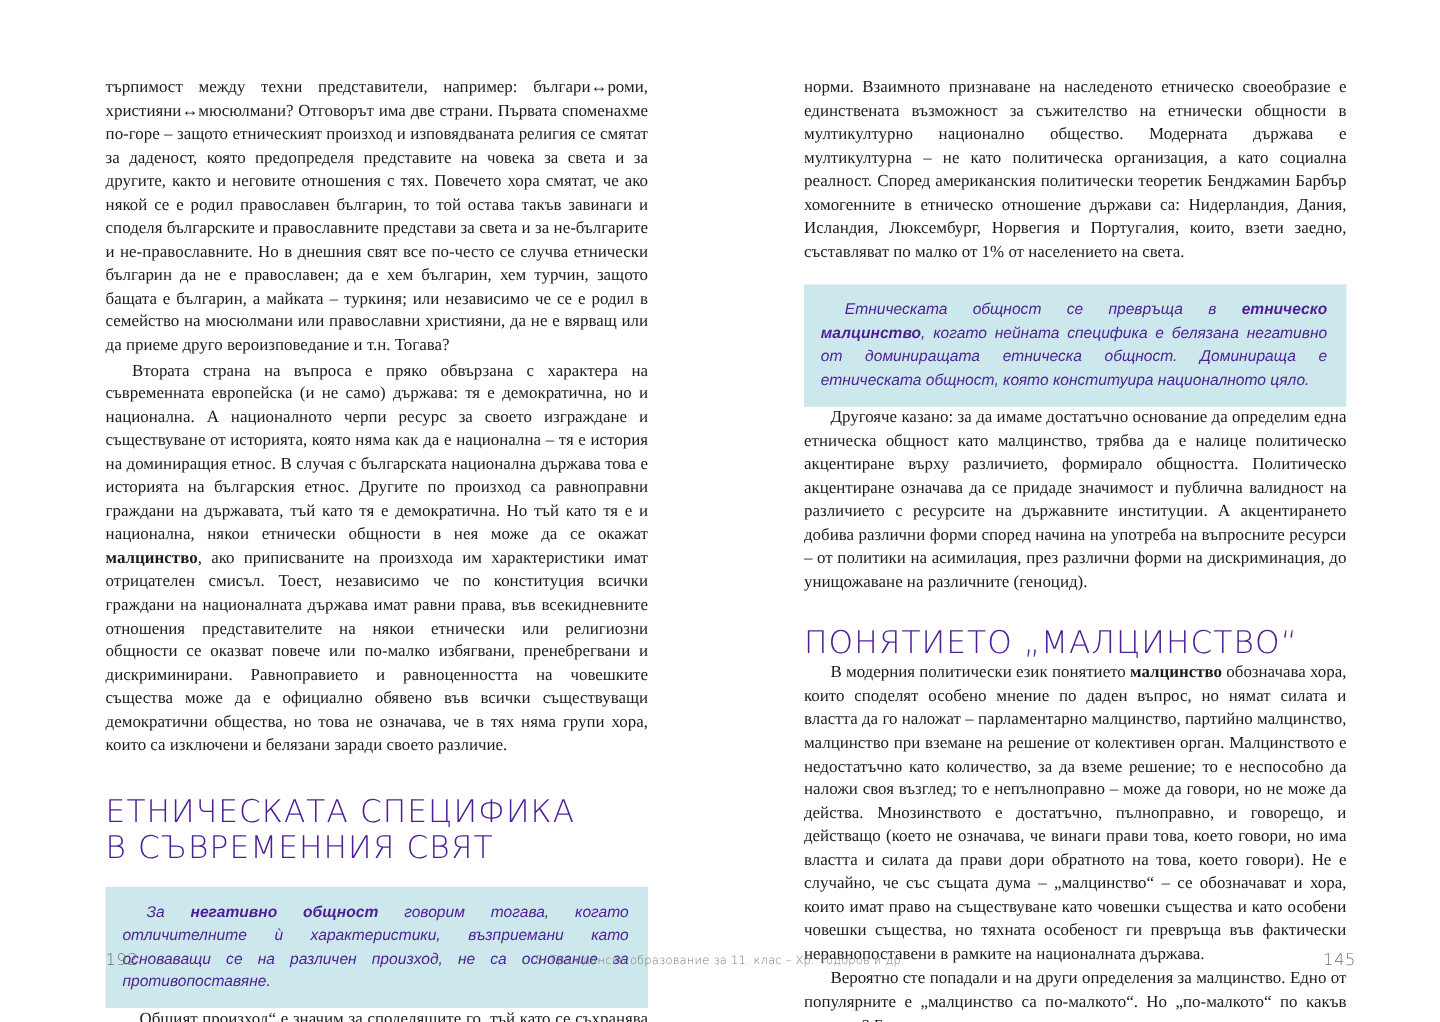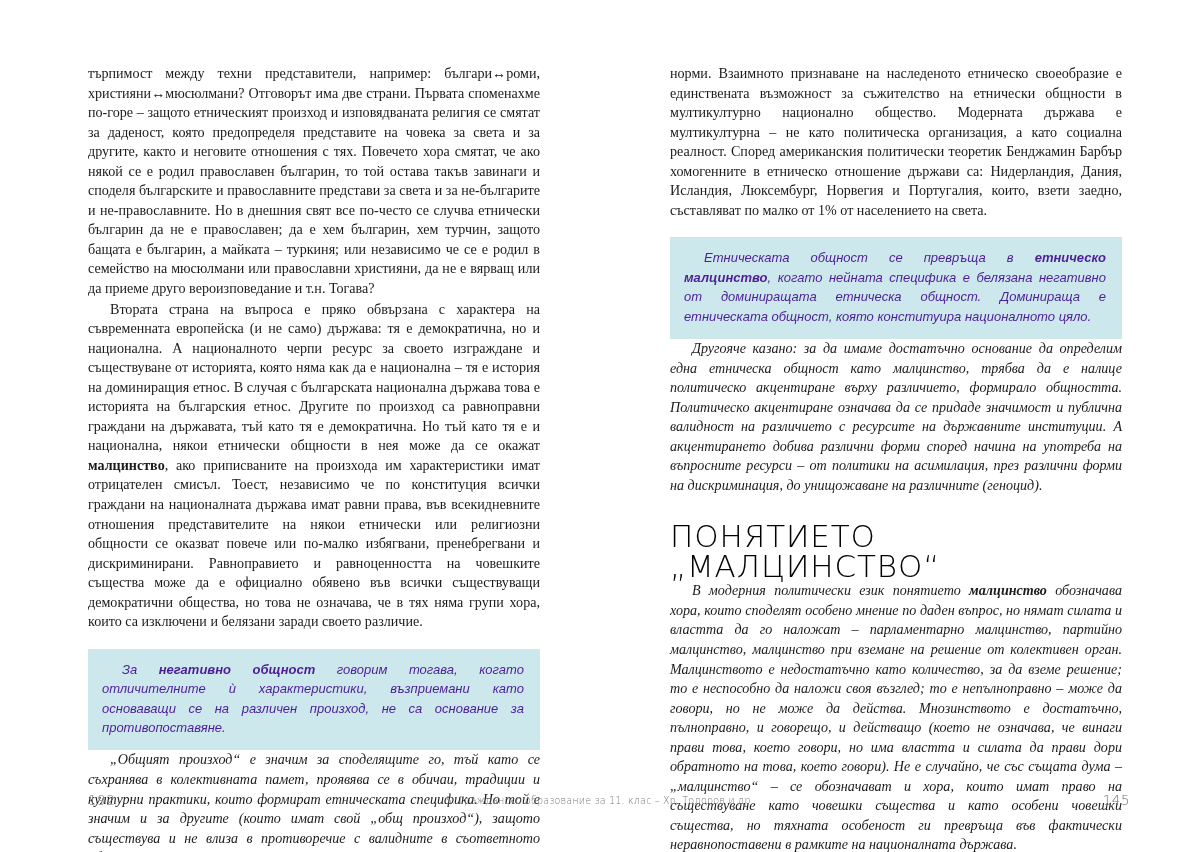--- a/index.html
+++ b/index.html
@@ -65,24 +65,24 @@
   }
 
   b.strong {
     font-weight: bold;
   }
 
   h2.section-title {
     margin: 30px 0 0 0;
     font-family: "DejaVu Sans", "Liberation Sans", sans-serif;
     font-weight: 300;
-    font-size: 31px;
+    font-size: 26px;
     line-height: 30px;
     letter-spacing: 0.9px;
-    color: #000000;
+    color: #4c1d95;
     text-transform: none;
     white-space: pre-line;
   }
 
   h2.section-title.tight {
     margin-top: 26px;
   }
 
   .callout {
     background: #cde8ec;
@@ -102,21 +102,20 @@
     text-indent: 20px;
   }
 
   .callout p b {
     font-weight: bold;
     font-style: italic;
   }
 
   .after-callout {
     margin-top: 14px;
-    font-style: italic;
   }
 
   .footer {
     position: absolute;
     left: 0;
     bottom: 0;
     width: 1200px;
     height: 60px;
   }
 
@@ -153,20 +152,22 @@
 
   <div class="spread">
 
     <div class="page-half page-left">
       <div class="col">
 
         <p class="body cont">търпимост между техни представители, например: българи↔роми, християни↔мюсюлмани? Отговорът има две страни. Първата споменахме по-горе – защото етническият произход и изповядваната религия се смятат за даденост, която предопределя представите на човека за света и за другите, както и неговите отношения с тях. Повечето хора смятат, че ако някой се е родил православен българин, то той остава такъв завинаги и споделя българските и православните представи за света и за не-българите и не-православните. Но в днешния свят все по-често се случва етнически българин да не е православен; да е хем българин, хем турчин, защото бащата е българин, а майката – туркиня; или независимо че се е родил в семейство на мюсюлмани или православни християни, да не е вярващ или да приеме друго вероизповедание и т.н. Тогава?</p>
 
         <p class="body">Втората страна на въпроса е пряко обвързана с характера на съвременната европейска (и не само) държава: тя е демократична, но и национална. А националното черпи ресурс за своето изграждане и съществуване от историята, която няма как да е национална – тя е история на доминиращия етнос. В случая с българската национална държава това е историята на българския етнос. Другите по произход са равноправни граждани на държавата, тъй като тя е демократична. Но тъй като тя е и национална, някои етнически общности в нея може да се окажат <b class="strong">малцинство</b>, ако приписваните на произхода им характеристики имат отрицателен смисъл. Тоест, независимо че по конституция всички граждани на националната държава имат равни права, във всекидневните отношения представителите на някои етнически или религиозни общности се оказват повече или по-малко избягвани, пренебрегвани и дискриминирани. Равноправието и равноценността на човешките същества може да е официално обявено във всички съществуващи демократични общества, но това не означава, че в тях няма групи хора, които са изключени и белязани заради своето различие.</p>
 
+        <h2 class="section-title">ЕТНИЧЕСКАТА СПЕЦИФИКА
+В СЪВРЕМЕННИЯ СВЯТ</h2>
 
         <div class="callout">
           <p>За <b class="strong">негативно общност</b> говорим тогава, когато отличителните ѝ характеристики, възприемани като основаващи се на различен произход, не са основание за противопоставяне.</p>
         </div>
 
         <p class="body after-callout">„Общият произход“ е значим за споделящите го, тъй като се съхранява в колективната памет, проявява се в обичаи, традиции и културни практики, които формират етническата специфика. Но той е значим и за другите (които имат свой „общ произход“), защото съществува и не влиза в противоречие с валидните в съответното общество правни</p>
 
       </div>
     </div>
 

